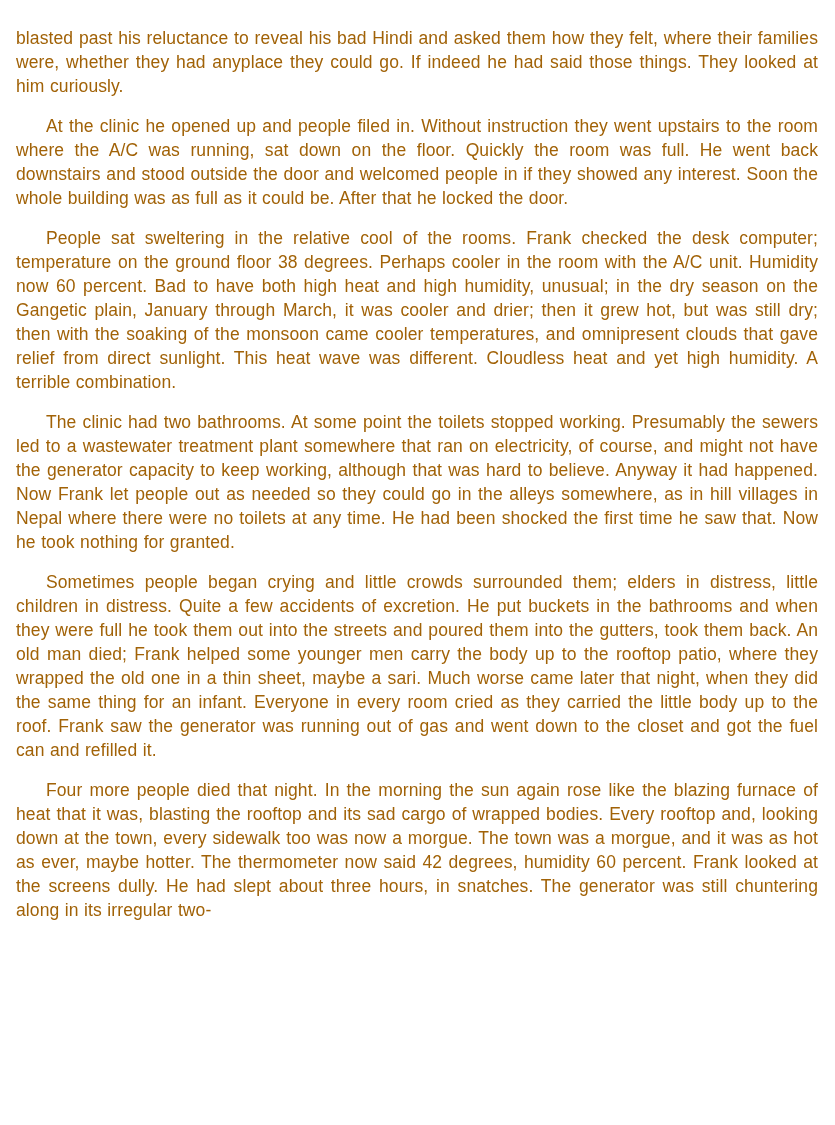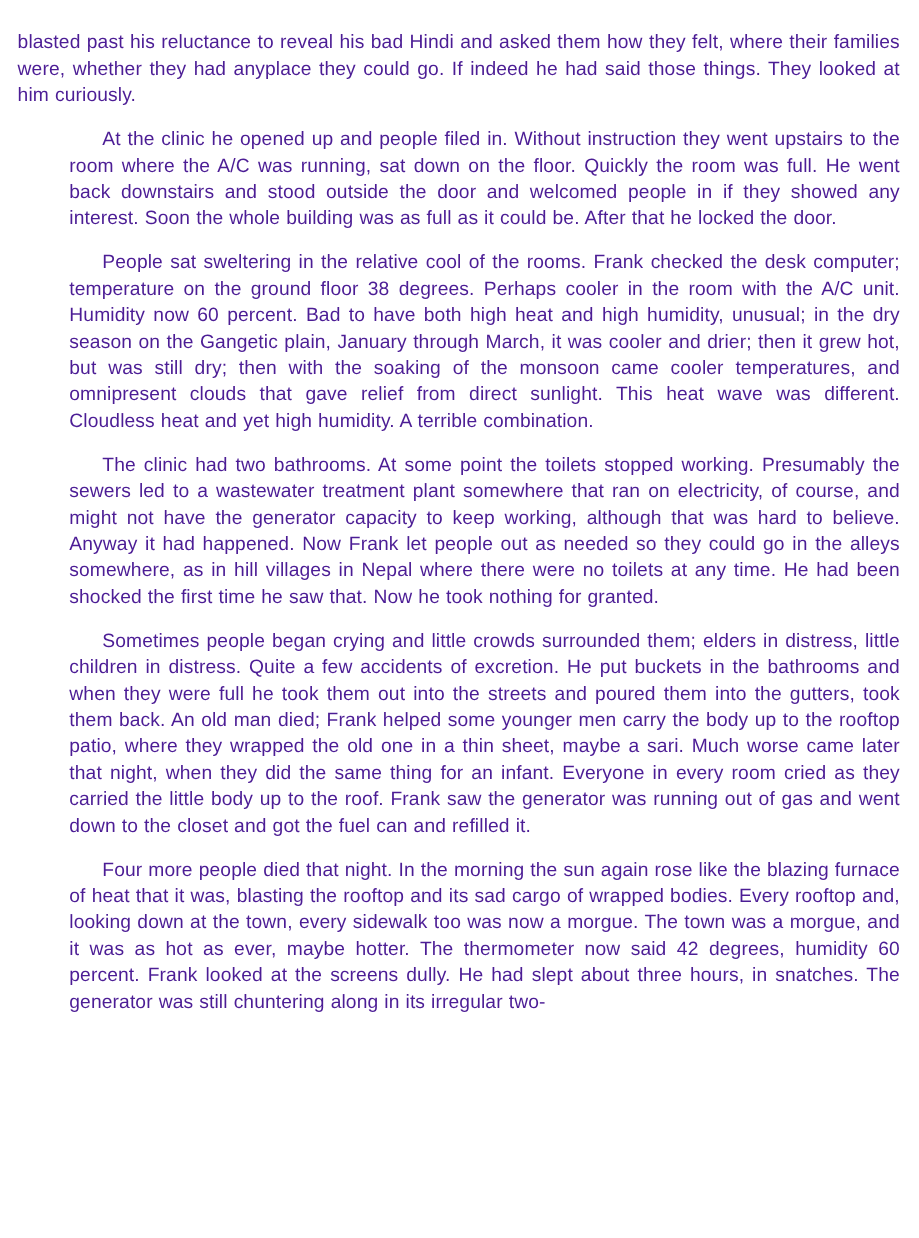--- a/index.html
+++ b/index.html
@@ -13,32 +13,31 @@
     overflow: hidden;
   }
   .book-page {
     box-sizing: border-box;
     width: 835px;
     height: 1033px;
     padding: 26px 17px 0 16px;
     font-family: "Liberation Sans", "DejaVu Sans", sans-serif;
     font-size: 17.5px;
     line-height: 24px;
-    color: #4c1d95;
+    color: #a16207;
     text-align: justify;
     text-justify: inter-word;
     letter-spacing: 0.1px;
   }
   .book-page p {
     margin: 0 0 16px 0;
     word-spacing: 0.5px;
   }
   .book-page p.indented {
     text-indent: 30px;
-    margin-left: 47px;
   }
 </style>
 </head>
 <body>
 
 <div class="book-page">
   <p>blasted past his reluctance to reveal his bad Hindi and asked them how they felt, where their families were, whether they had anyplace they could go. If indeed he had said those things. They looked at him curiously.</p>
   <p class="indented">At the clinic he opened up and people filed in. Without instruction they went upstairs to the room where the A/C was running, sat down on the floor. Quickly the room was full. He went back downstairs and stood outside the door and welcomed people in if they showed any interest. Soon the whole building was as full as it could be. After that he locked the door.</p>
   <p class="indented">People sat sweltering in the relative cool of the rooms. Frank checked the desk computer; temperature on the ground floor 38 degrees. Perhaps cooler in the room with the A/C unit. Humidity now 60 percent. Bad to have both high heat and high humidity, unusual; in the dry season on the Gangetic plain, January through March, it was cooler and drier; then it grew hot, but was still dry; then with the soaking of the monsoon came cooler temperatures, and omnipresent clouds that gave relief from direct sunlight. This heat wave was different. Cloudless heat and yet high humidity. A terrible combination.</p>
   <p class="indented">The clinic had two bathrooms. At some point the toilets stopped working. Presumably the sewers led to a wastewater treatment plant somewhere that ran on electricity, of course, and might not have the generator capacity to keep working, although that was hard to believe. Anyway it had happened. Now Frank let people out as needed so they could go in the alleys somewhere, as in hill villages in Nepal where there were no toilets at any time. He had been shocked the first time he saw that. Now he took nothing for granted.</p>

